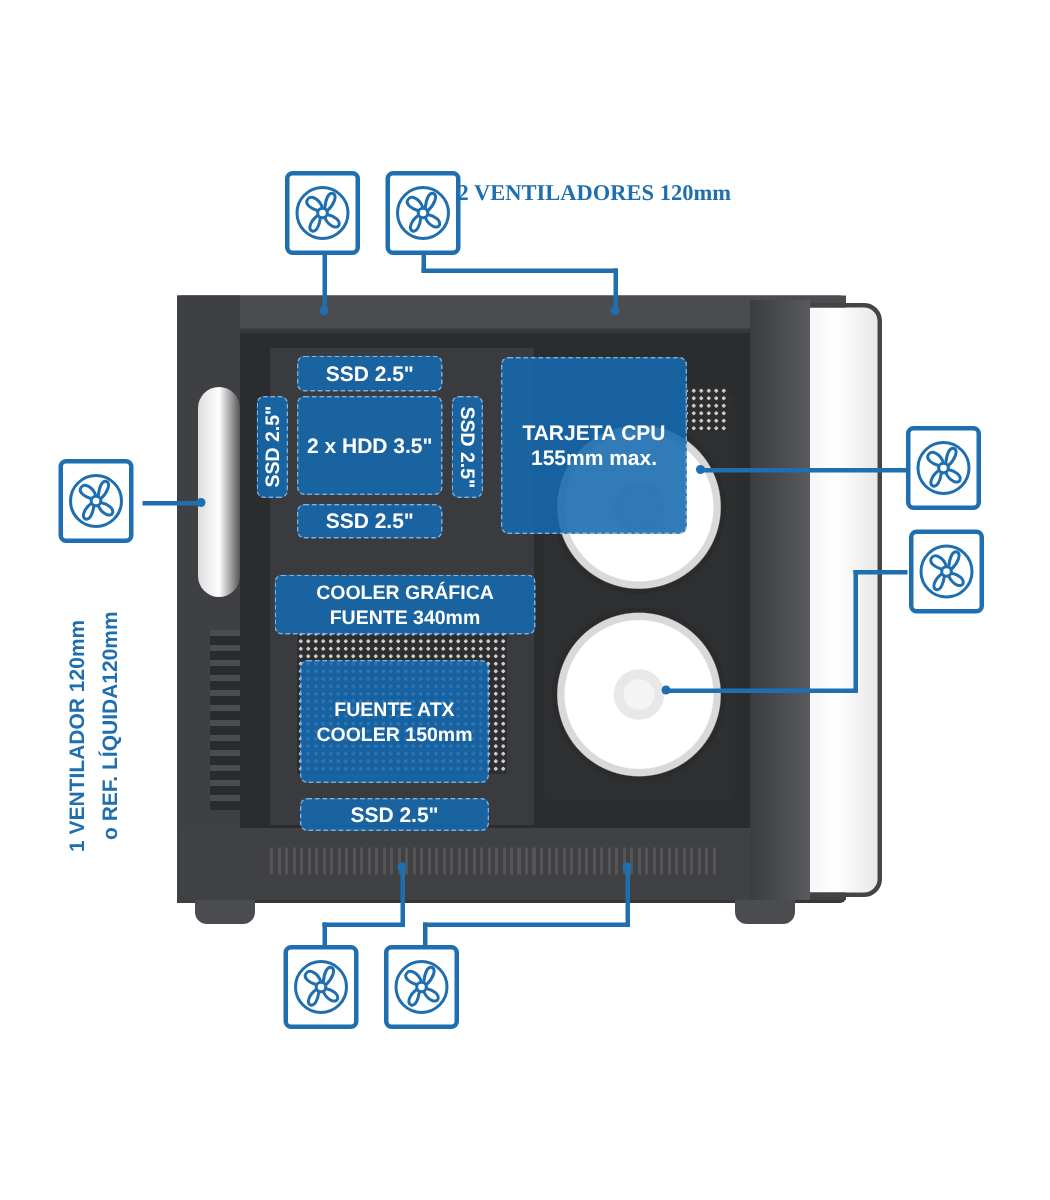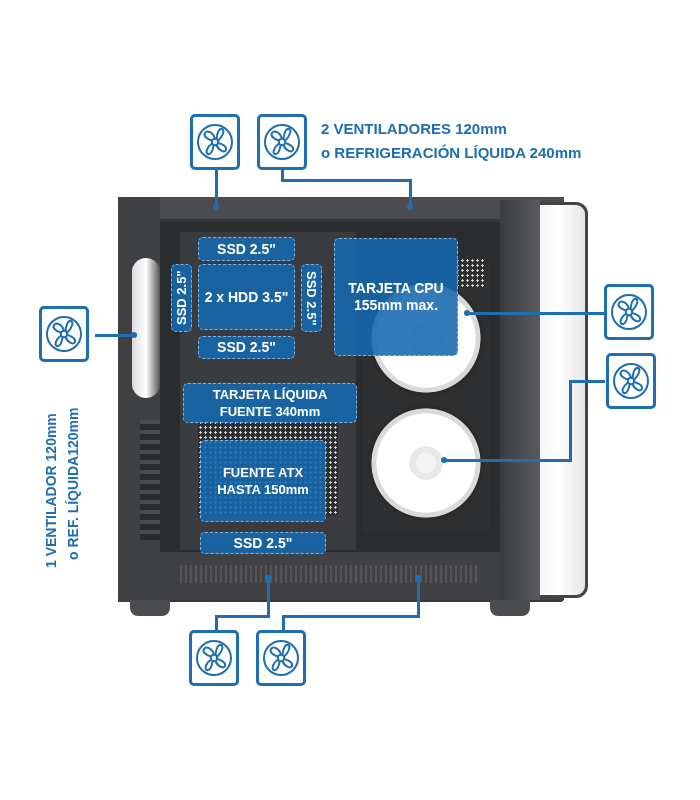--- a/index.html
+++ b/index.html
@@ -70,27 +70,27 @@
 <div class="zone" style="left:198px; top:336px; width:97px; height:23px; font-size:14px;">
     <span>SSD 2.5"</span>
   </div>
 
 <div class="zone" style="left:334px; top:238px; width:124px; height:118px; flex-direction:column; font-size:14px;">
   <span>TARJETA CPU</span>
   <span>155mm max.</span>
 </div>
 
 <div class="zone" style="left:183px; top:383px; width:174px; height:40px; flex-direction:column; font-size:13px;">
-  <span>TARJETA LÍQUIDA</span>
+  <span>COOLER GRÁFICA</span>
   <span>FUENTE 340mm</span>
 </div>
 
 <div class="zone" style="left:200px; top:440px; width:126px; height:82px; flex-direction:column; font-size:13px;">
   <span>FUENTE ATX</span>
-  <span>HASTA 150mm</span>
+  <span>COOLER 150mm</span>
 </div>
 
 <div class="zone" style="left:200px; top:532px; width:126px; height:22px; font-size:14px;">
     <span>SSD 2.5"</span>
   </div>
 
 <div class="line" style="left:215px; top:169px; width:3px; height:38px;"></div>
 <div class="dot" style="left:213px; top:204px;"></div>
 
 <div class="line" style="left:281px; top:169px; width:3px; height:12px;"></div>
@@ -148,21 +148,20 @@
     <svg width="40" height="40">
       <use href="#fan"></use>
     </svg>
   </div>
 <div class="fan-box" style="left:256px; top:630px;">
     <svg width="40" height="40">
       <use href="#fan"></use>
     </svg>
   </div>
 
-<div class="abs label-blue" style="left:321px; top:117px;">
+<div class="abs label-blue" style="left:305px; top:117px;font-family:Liberation Serif, serif;">
   <div>2 VENTILADORES 120mm</div>
-  <div>o REFRIGERACIÓN LÍQUIDA 240mm</div>
 </div>
 
 <div class="abs label-blue" style="left:40px; top:568px; transform:rotate(-90deg); transform-origin:0 0; font-size:14px; line-height:22px;">
   <div>1 VENTILADOR 120mm</div>
   <div style="padding-left:8px;">o REF. LÍQUIDA120mm</div>
 </div>
 
 </body></html>

